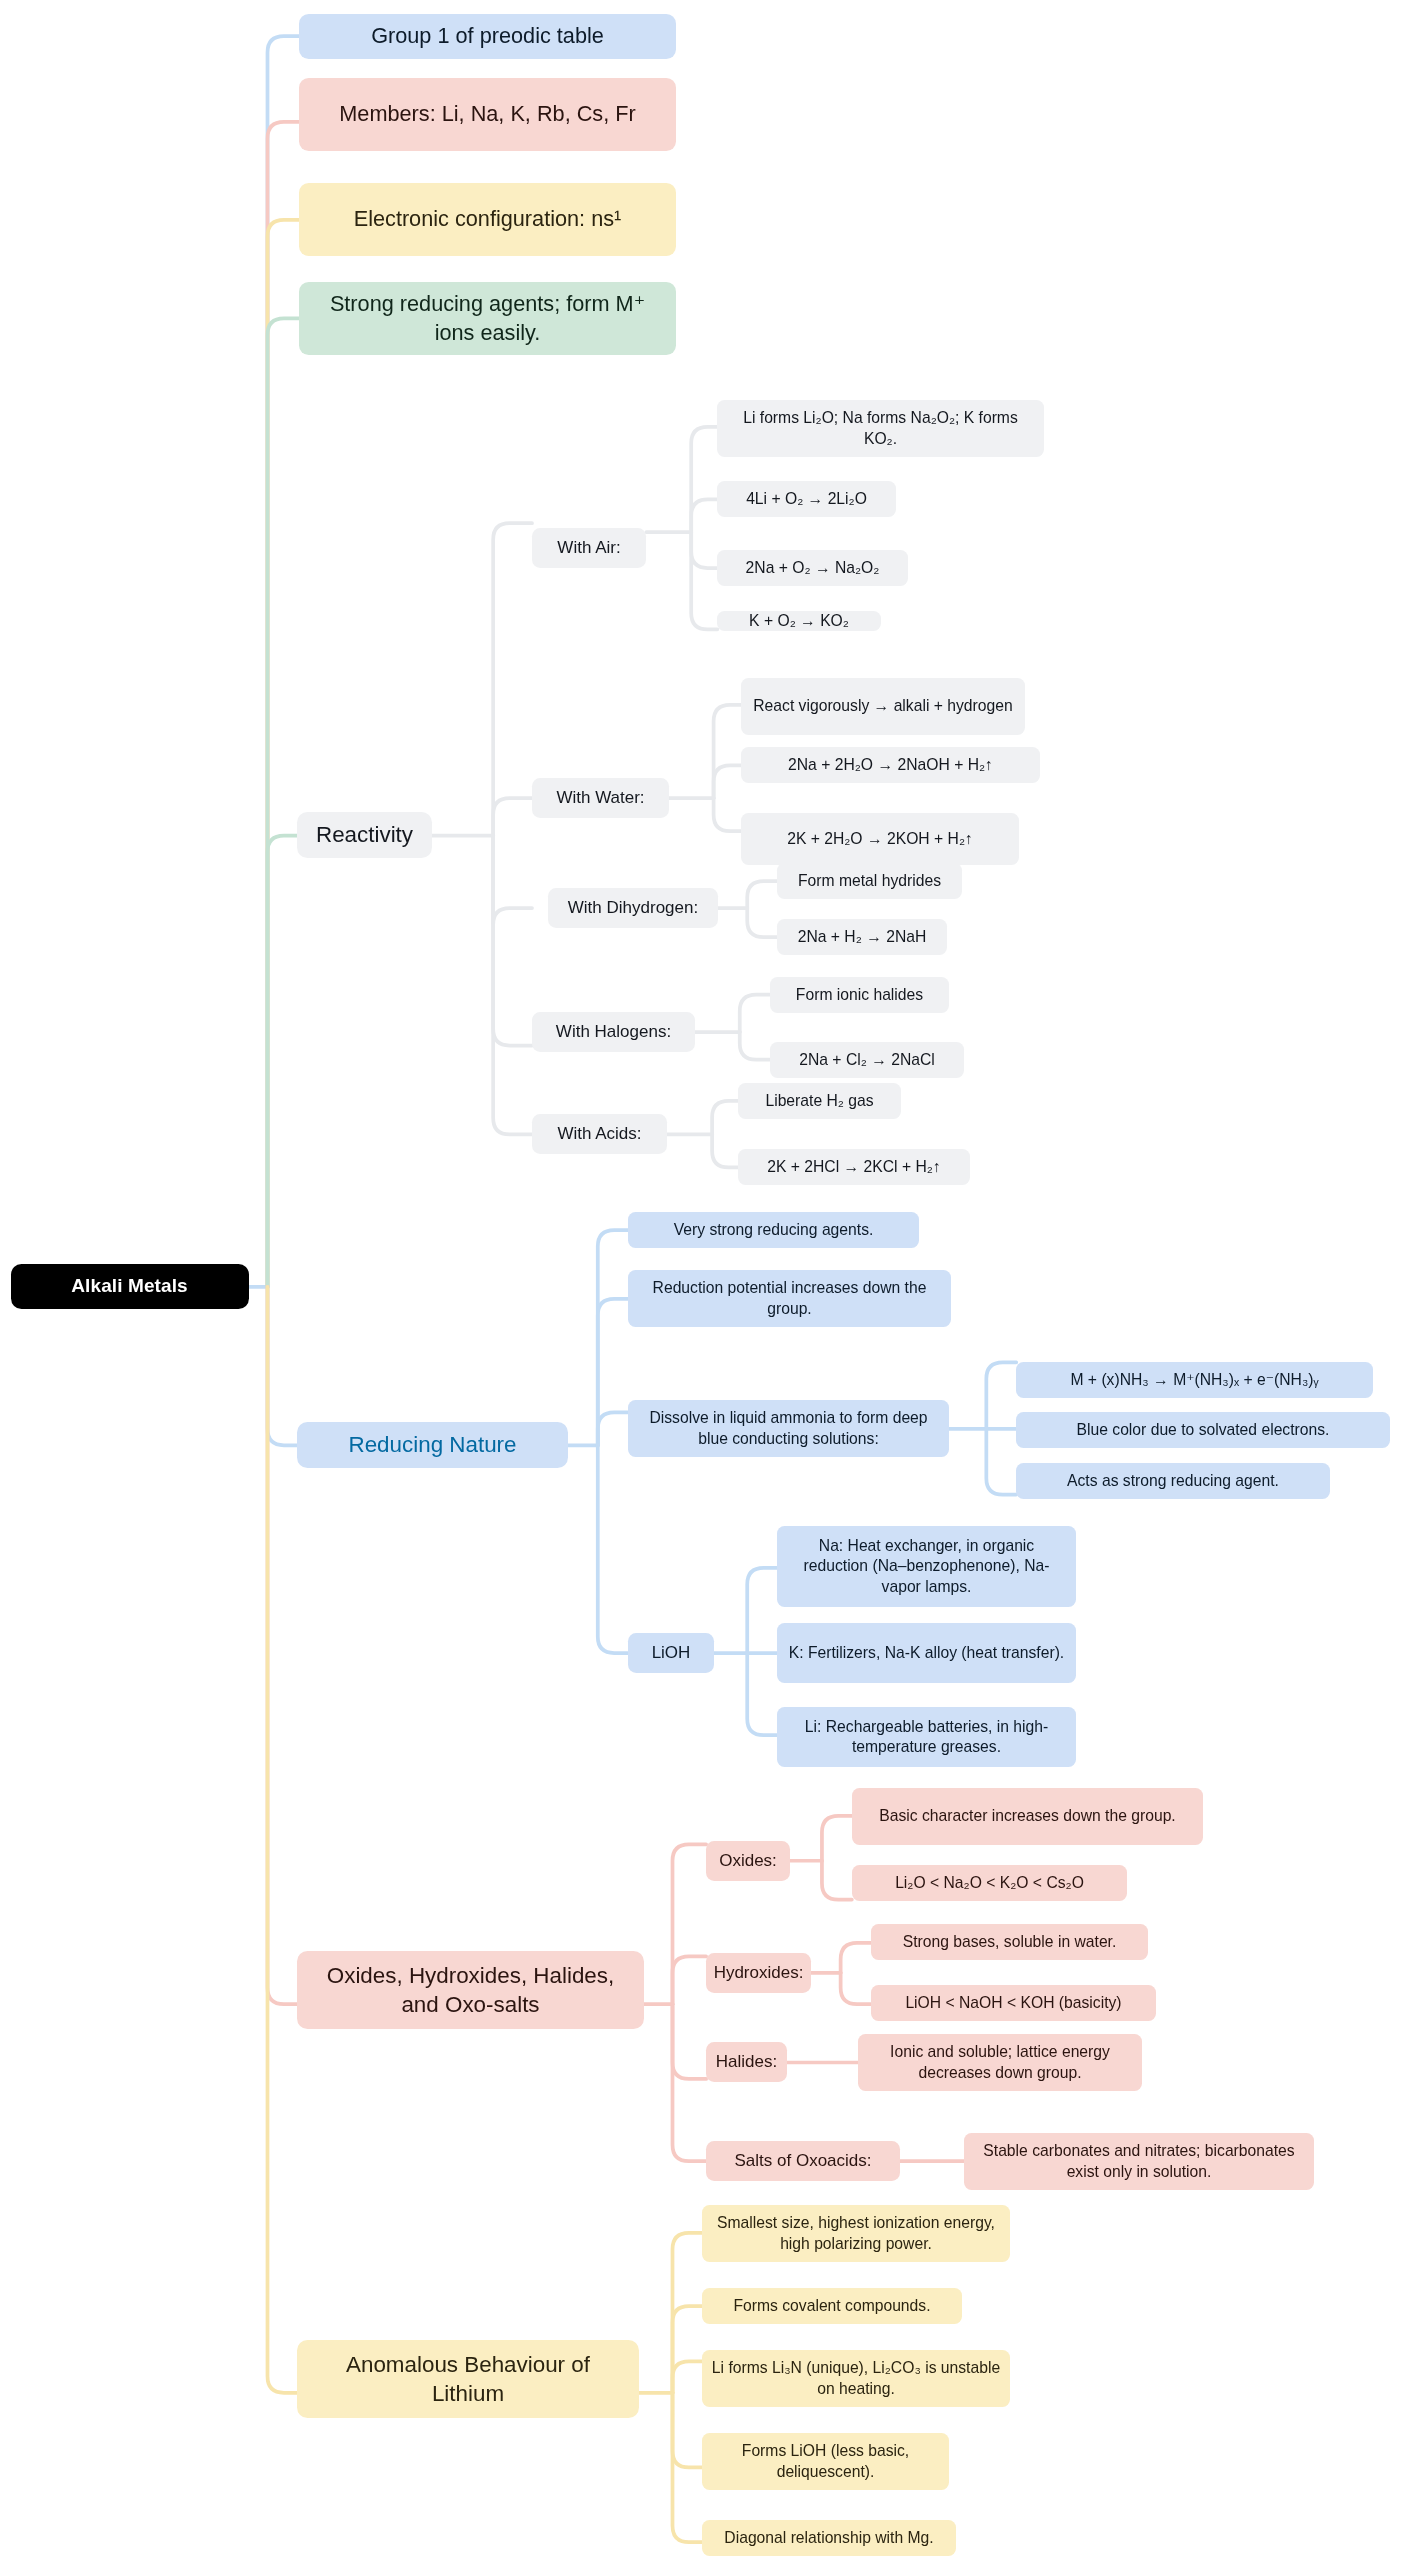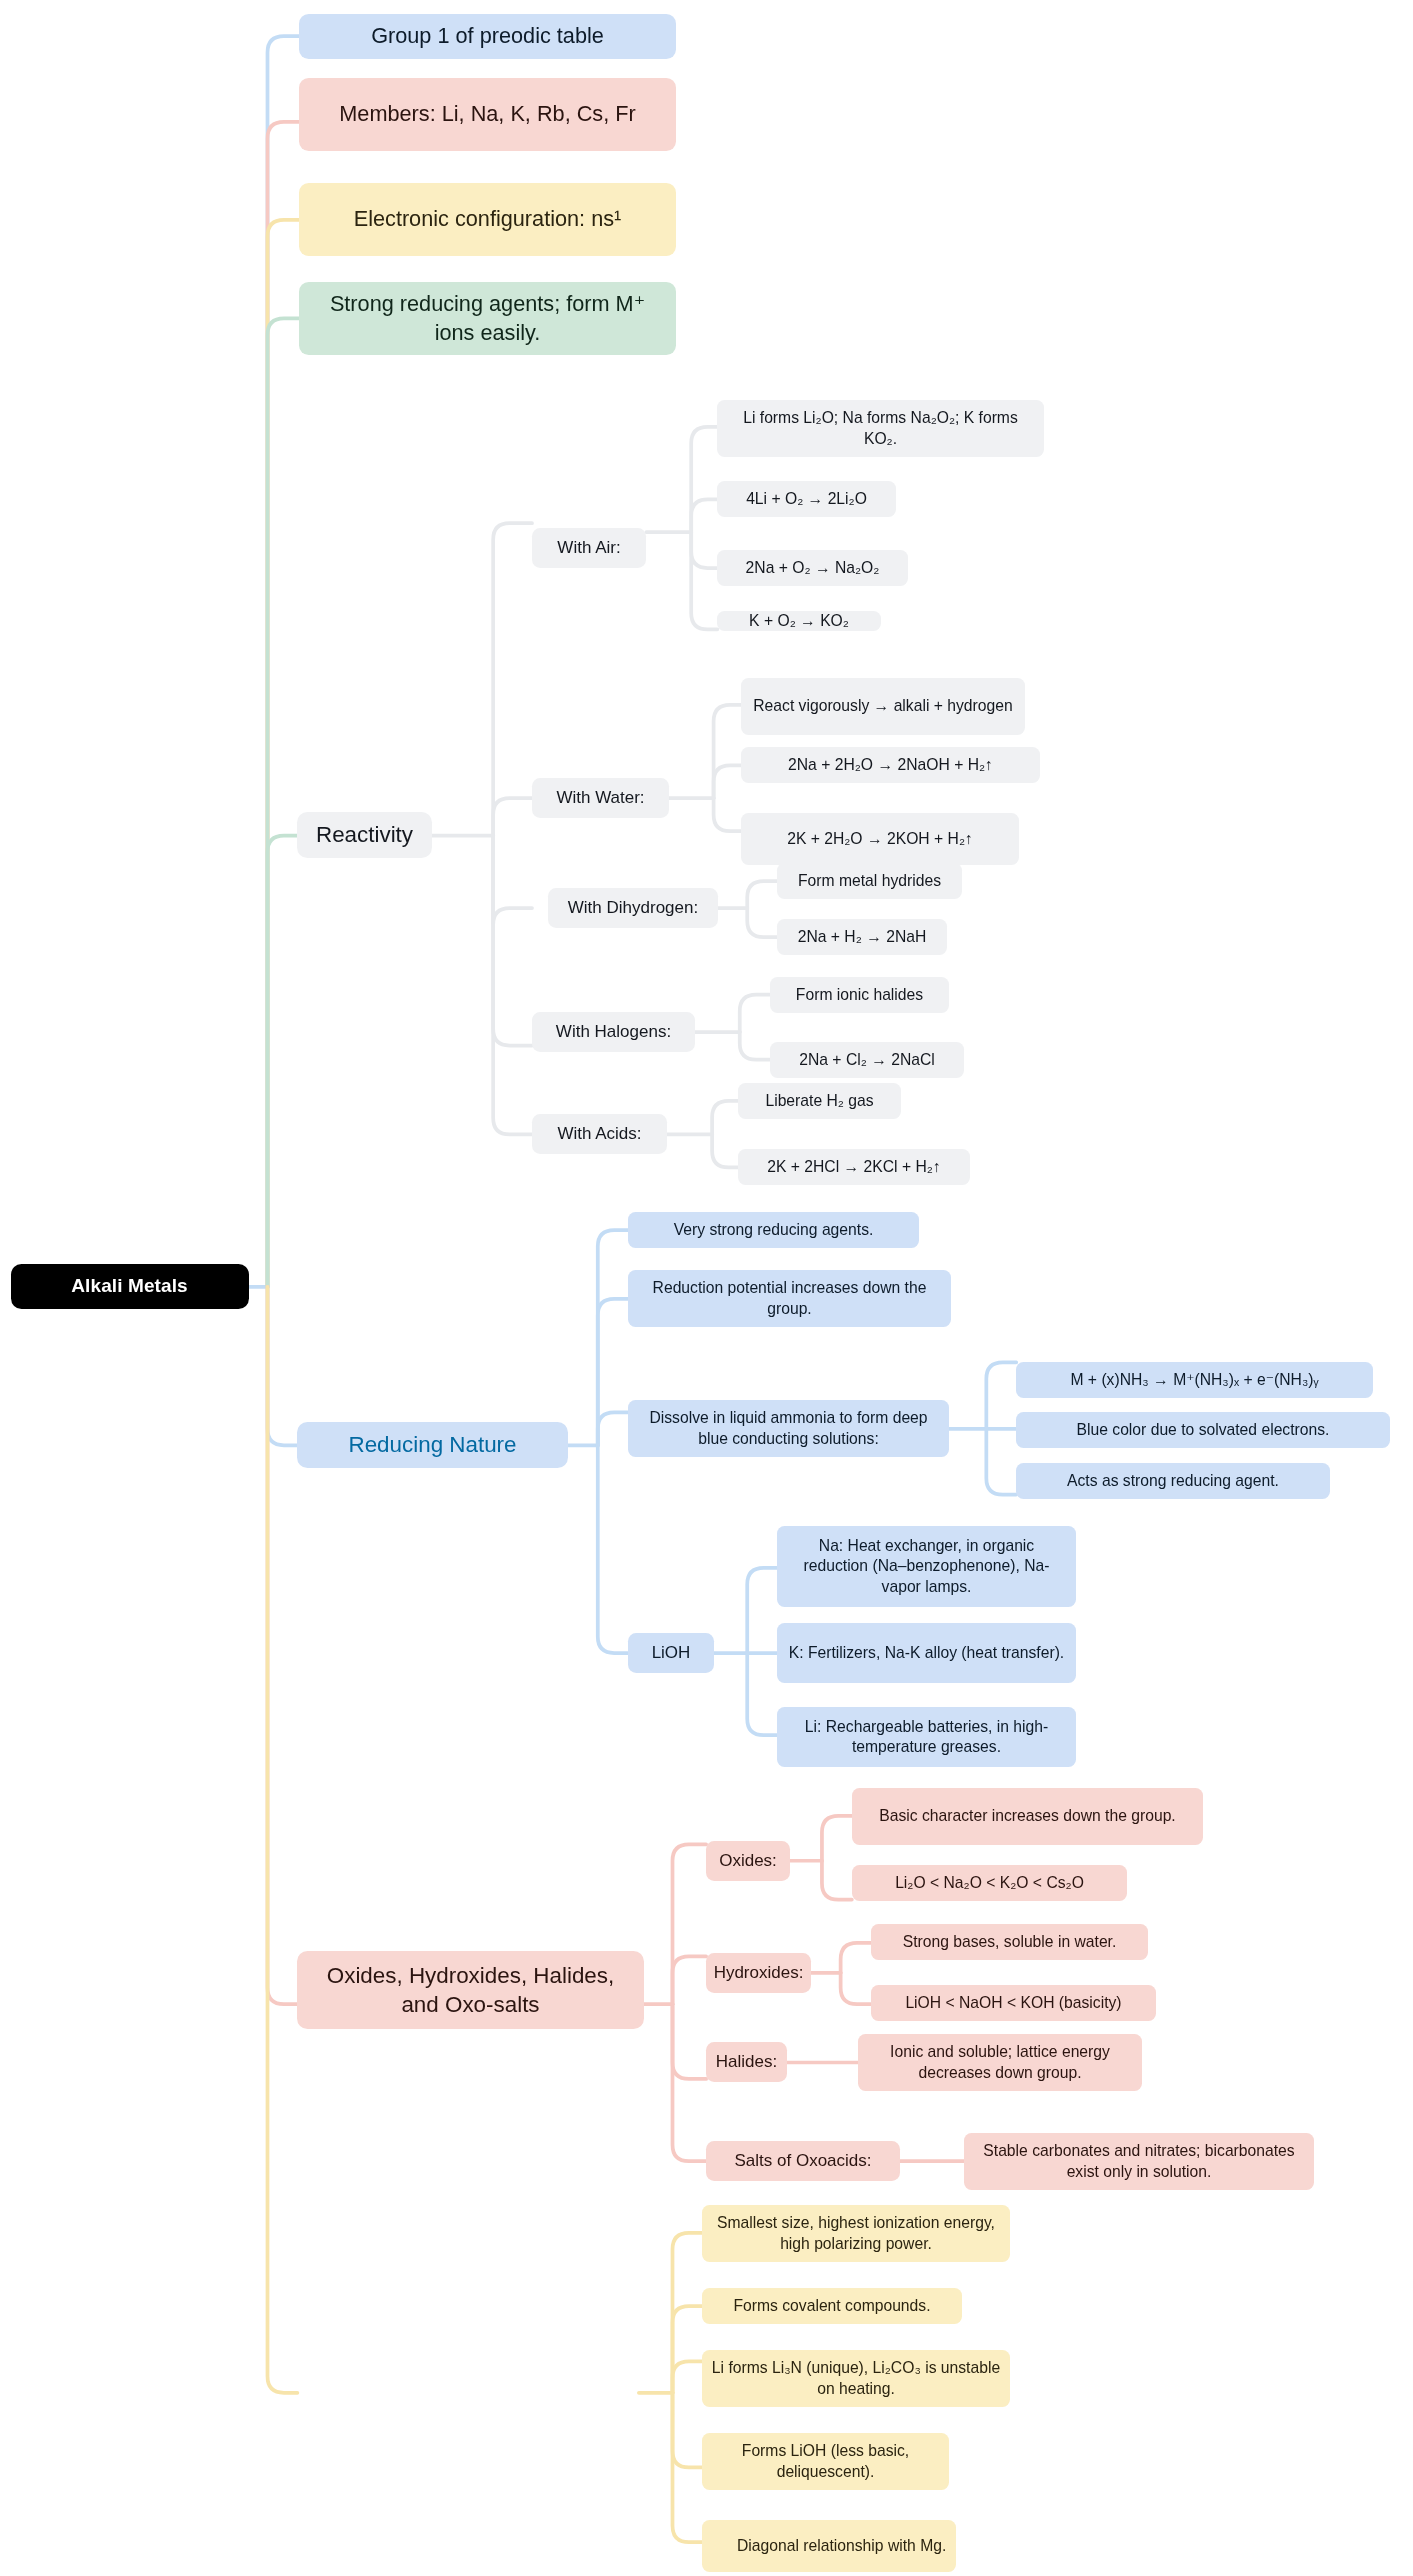--- a/index.html
+++ b/index.html
@@ -321,31 +321,34 @@
     <span>Ionic and soluble; lattice energy decreases down group.</span>
   </div>
 
   <div class="node n-sub pink" style="left:706px; top:2141px; width:194px; height:40px;">
     <span>Salts of Oxoacids:</span>
   </div>
   <div class="node n-leaf pink" style="left:964px; top:2133px; width:350px; height:57px;">
     <span>Stable carbonates and nitrates; bicarbonates exist only in solution.</span>
   </div>
 
+  <div class="node n-branch yellow" style="left:297px; top:2340px; width:342px; height:78px;">
+    <span>Anomalous Behaviour of Lithium</span>
+  </div>
 
   <div class="node n-leaf yellow" style="left:702px; top:2205px; width:308px; height:57px;">
     <span>Smallest size, highest ionization energy, high polarizing power.</span>
   </div>
   <div class="node n-leaf yellow" style="left:702px; top:2288px; width:260px; height:36px;">
     <span>Forms covalent compounds.</span>
   </div>
   <div class="node n-leaf yellow" style="left:702px; top:2350px; width:308px; height:57px;">
     <span>Li forms Li₃N (unique), Li₂CO₃ is unstable on heating.</span>
   </div>
   <div class="node n-leaf yellow" style="left:702px; top:2433px; width:247px; height:57px;">
     <span>Forms LiOH (less basic, deliquescent).</span>
   </div>
-  <div class="node n-leaf yellow" style="left:702px; top:2520px; width:254px; height:52px;justify-content:flex-end;">
+  <div class="node n-leaf yellow" style="left:702px; top:2520px; width:254px; height:36px;">
     <span>Diagonal relationship with Mg.</span>
   </div>
 
 </div>
 
 
 </body></html>

